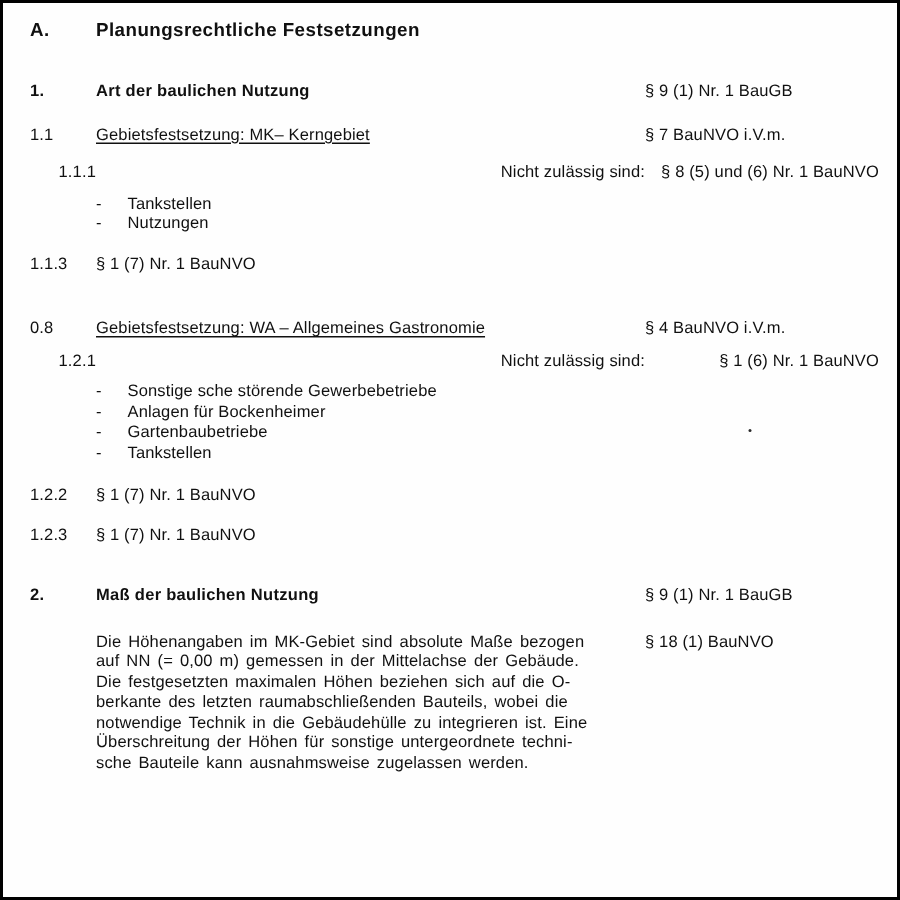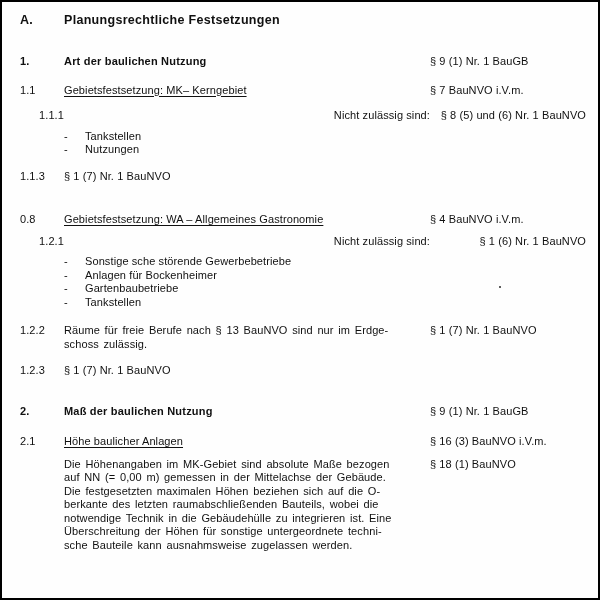--- a/index.html
+++ b/index.html
@@ -149,41 +149,34 @@
       <div class="li">
         <span>-</span>
           <span>Tankstellen</span>
       </div>
     </div>
     <div class="ref"></div>
   </div>
 
   <div class="row mb13">
     <div class="num">1.2.2</div>
-    <div class="text para">Räume für freie Berufe nach § 13 BauNVO sind nur im Erdge-
-schoss zulässig.</div>
     <div class="ref">§ 1 (7) Nr. 1 BauNVO</div>
   </div>
 
   <div class="row mb27">
     <div class="num">1.2.3</div>
     <div class="ref">§ 1 (7) Nr. 1 BauNVO</div>
   </div>
 
   <div class="row h2 mb17">
     <div class="num">2.</div>
     <div class="text">Maß der baulichen Nutzung</div>
     <div class="ref">§ 9 (1) Nr. 1 BauGB</div>
   </div>
 
-  <div class="row mb9">
-    <div class="num">2.1</div>
-    <div class="text"><span class="u">Höhe baulicher Anlagen</span></div>
-    <div class="ref">§ 16 (3) BauNVO i.V.m.</div>
-  </div>
 
   <div class="row">
     <div class="num"></div>
     <div class="text para">Die Höhenangaben im MK-Gebiet sind absolute Maße bezogen
 auf NN (= 0,00 m) gemessen in der Mittelachse der Gebäude.
 Die festgesetzten maximalen Höhen beziehen sich auf die O-
 berkante des letzten raumabschließenden Bauteils, wobei die
 notwendige Technik in die Gebäudehülle zu integrieren ist. Eine
 Überschreitung der Höhen für sonstige untergeordnete techni-
 sche Bauteile kann ausnahmsweise zugelassen werden.</div>

